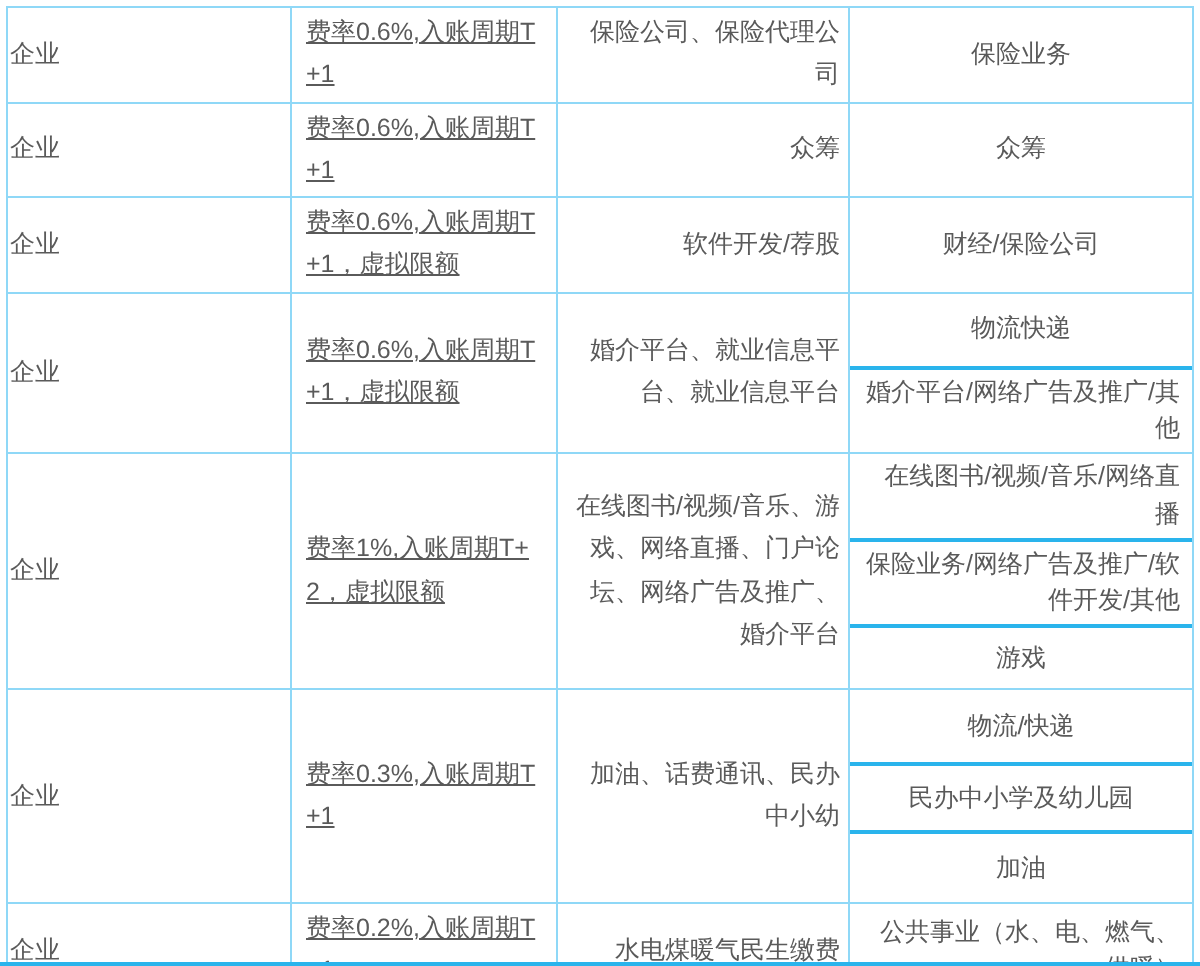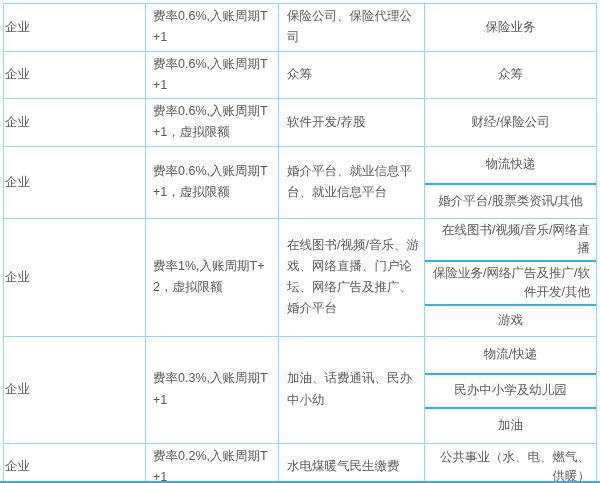--- a/index.html
+++ b/index.html
@@ -19,22 +19,22 @@
   }
   table.fee-table td{
     border:1.5px solid var(--light);
     color:var(--text);
     font-size:12.5px;
     vertical-align:middle;
     box-sizing:border-box;
     word-break:break-all;
   }
   td.c1{width:142px;text-align:left;}
-  td.c2{width:133px;text-align:left;padding:2px 4px 2px 7px;line-height:1.7;}
-  td.c3{width:146px;text-align:left;padding:2px 4px 2px 8px;line-height:1.7;}
+  td.c2{width:133px;text-align:left;padding:2px 4px 2px 7px;line-height:1.7;text-decoration:underline;}
+  td.c3{width:146px;text-align:right;padding:2px 4px 2px 8px;line-height:1.7;}
   td.c4{width:172px;padding:0;border-right:1.5px solid var(--deep);}
   .subwrap{display:flex;flex-direction:column;width:100%;height:100%;}
   .sub{
     flex:1 1 auto;
     display:flex;align-items:center;justify-content:center;
     text-align:right;
     padding:2px 6px;
     box-sizing:border-box;
     line-height:1.5;
     color:var(--text);
@@ -82,21 +82,21 @@
             </div>
     </td>
   </tr>
         <tr style="height: 71px;">
     <td class="c1">企业</td>
     <td class="c2">费率0.6%,入账周期T+1，虚拟限额</td>
     <td class="c3">婚介平台、就业信息平台、就业信息平台</td>
     <td class="c4">
       <div class="subwrap">
               <div class="sub" style="flex: 0 0 36px;">物流快递</div>
-              <div class="sub" style="flex: 0 0 35px;">婚介平台/股票类资讯/其他</div>
+              <div class="sub" style="flex: 0 0 35px;">婚介平台/网络广告及推广/其他</div>
             </div>
     </td>
   </tr>
         <tr style="height: 110px;">
     <td class="c1">企业</td>
     <td class="c2">费率1%,入账周期T+2，虚拟限额</td>
     <td class="c3">在线图书/视频/音乐、游戏、网络直播、门户论坛、网络广告及推广、婚介平台</td>
     <td class="c4">
       <div class="subwrap">
               <div class="sub" style="flex: 0 0 35px;">在线图书/视频/音乐/网络直播</div>

